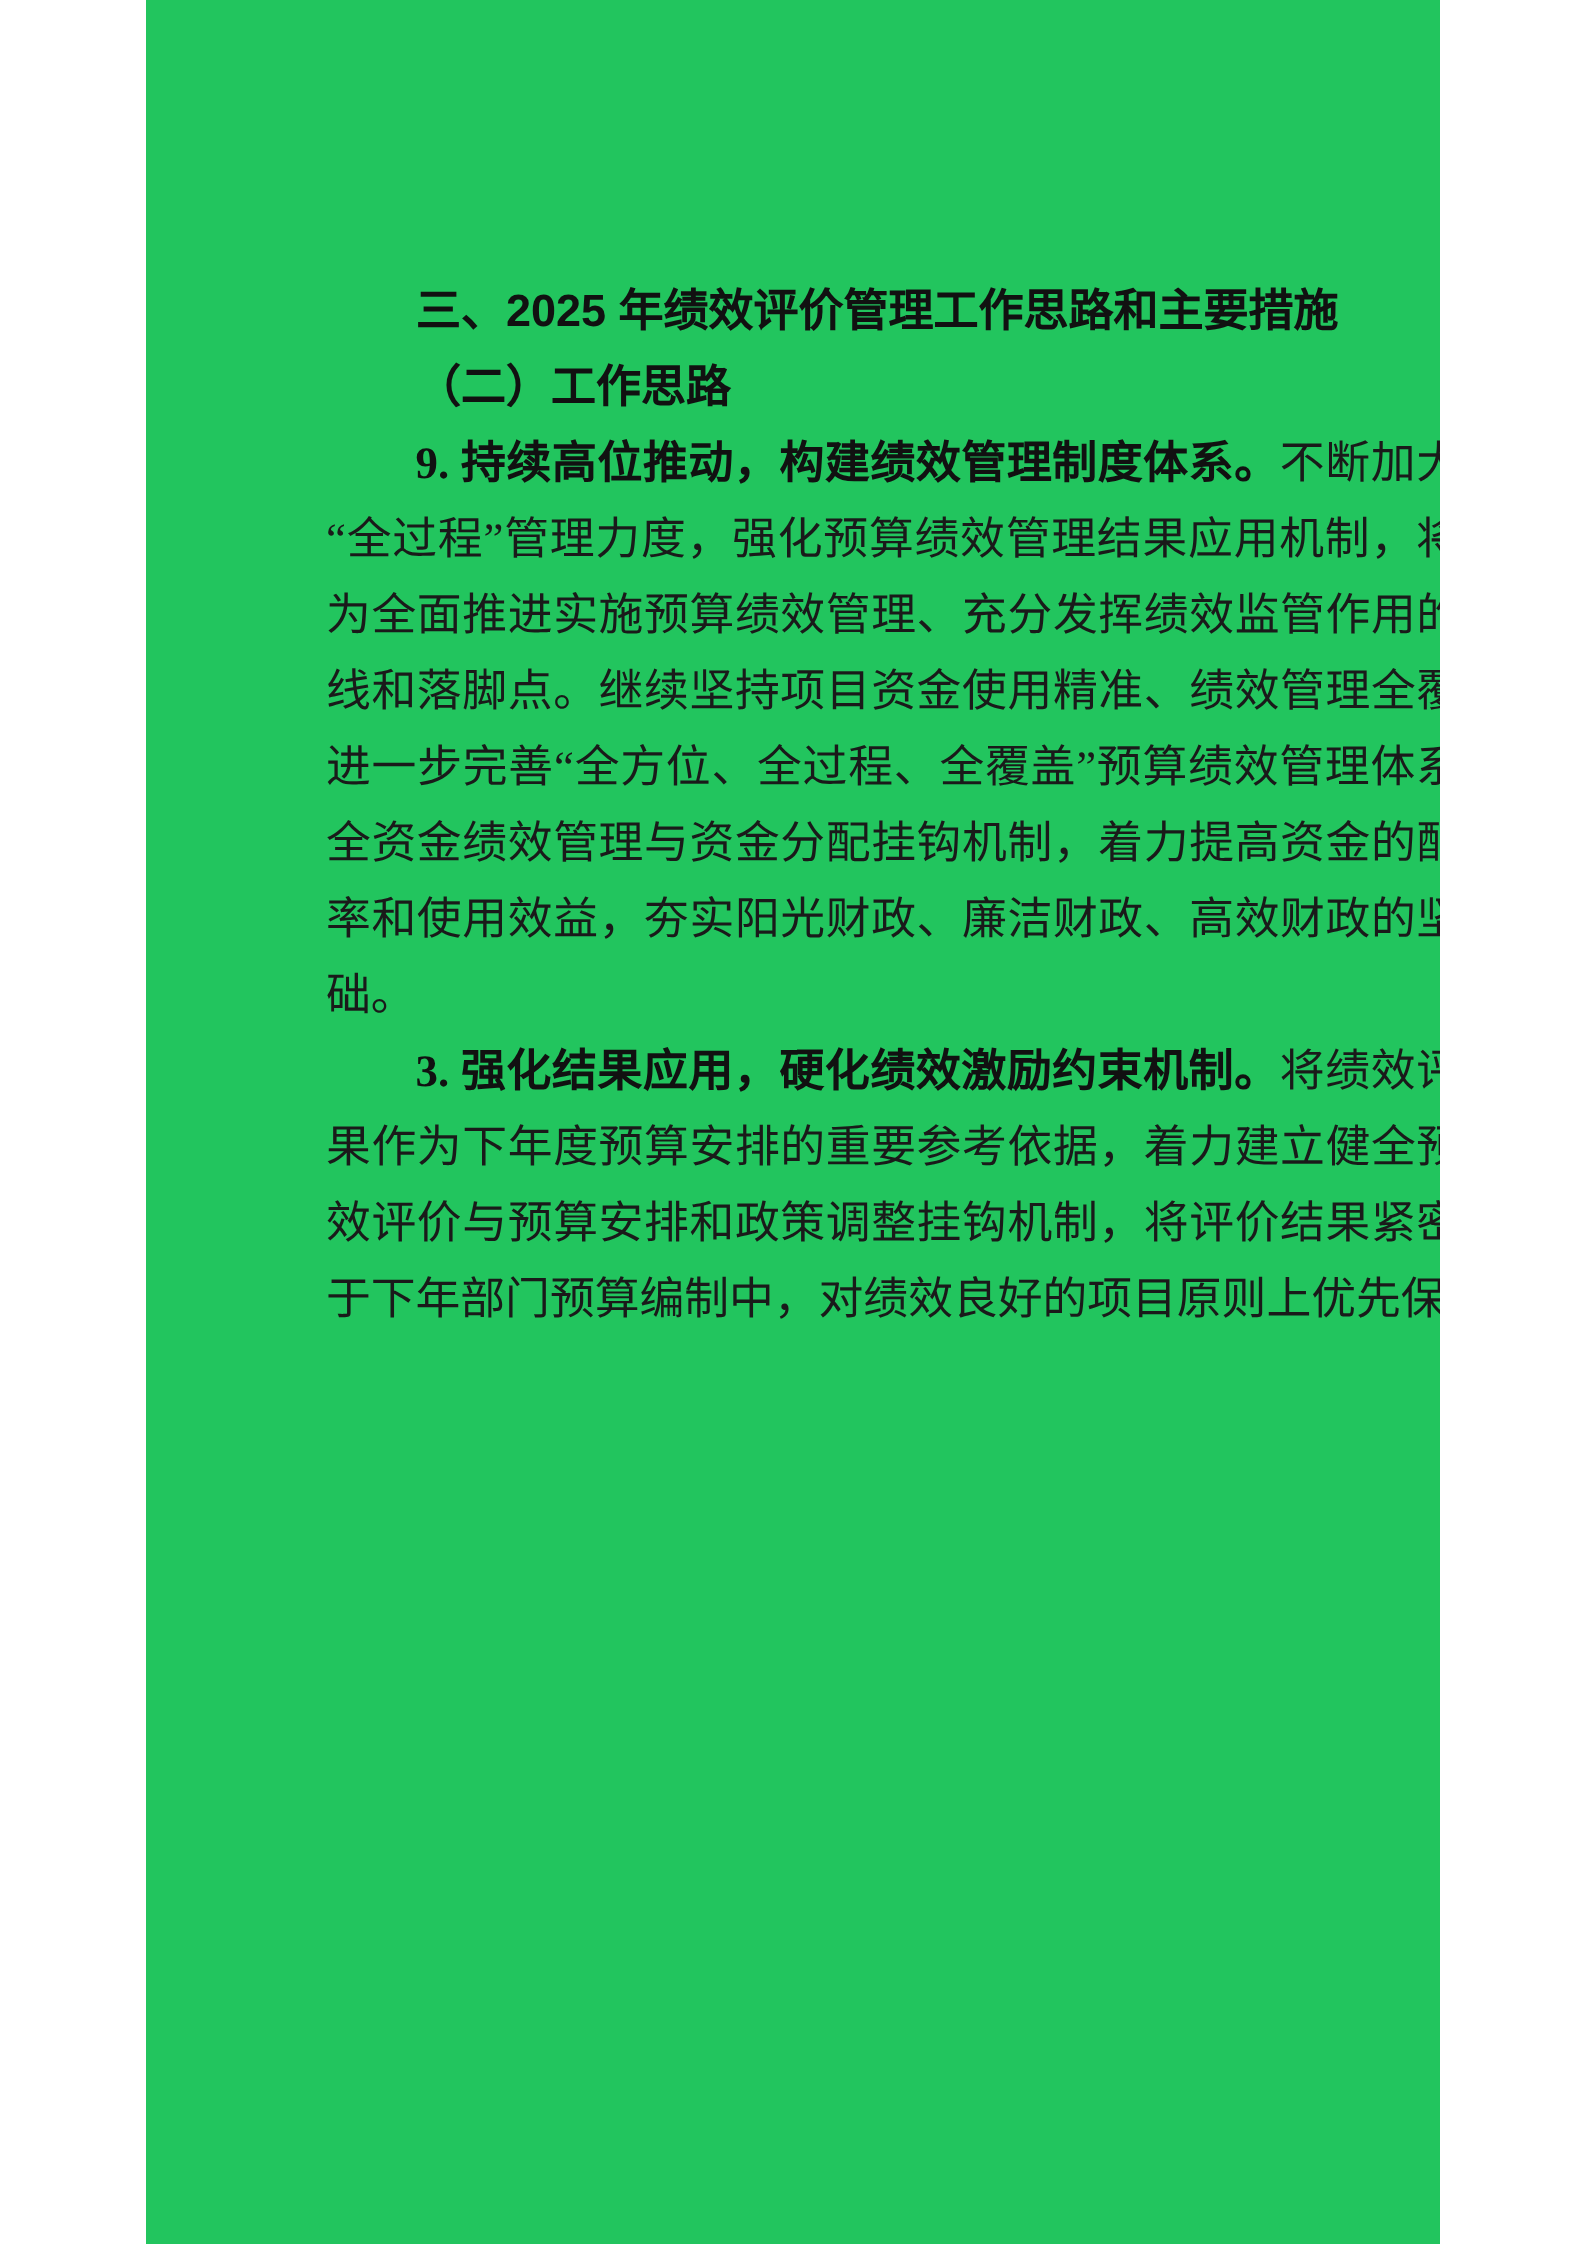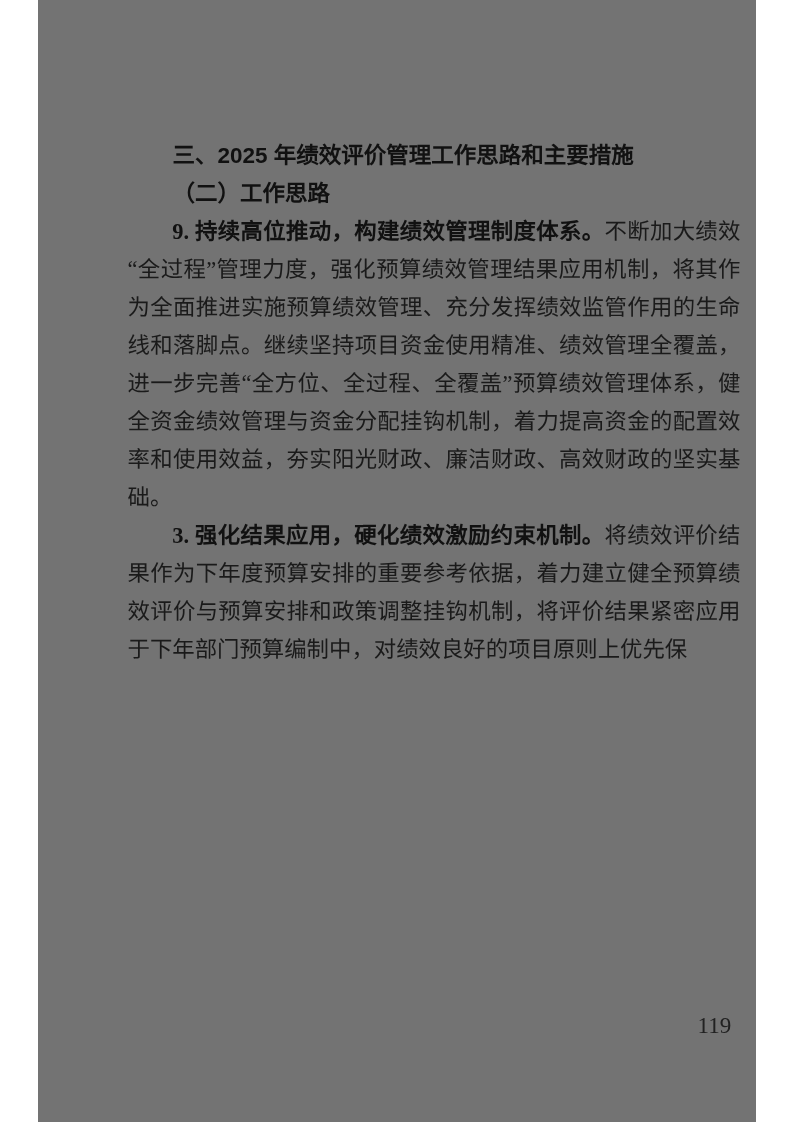--- a/index.html
+++ b/index.html
@@ -3,24 +3,24 @@
 <meta charset="utf-8">
 <title>Document Page</title>
 <style>
   html, body {
     margin: 0;
     padding: 0;
     background: #ffffff;
   }
   .page {
     position: relative;
-    width: 718px;
+    width: 647px;
     height: 1122px;
     margin: 0 auto;
-    background: #737373;
+    background: #22c55e;
     overflow: hidden;
     color: #1a1a1a;
     font-family: "Liberation Serif", "DejaVu Serif", serif;
     text-decoration: underline;
   }
   .content {
     position: absolute;
     left: 90px;
     top: 137px;
     width: 613px;

